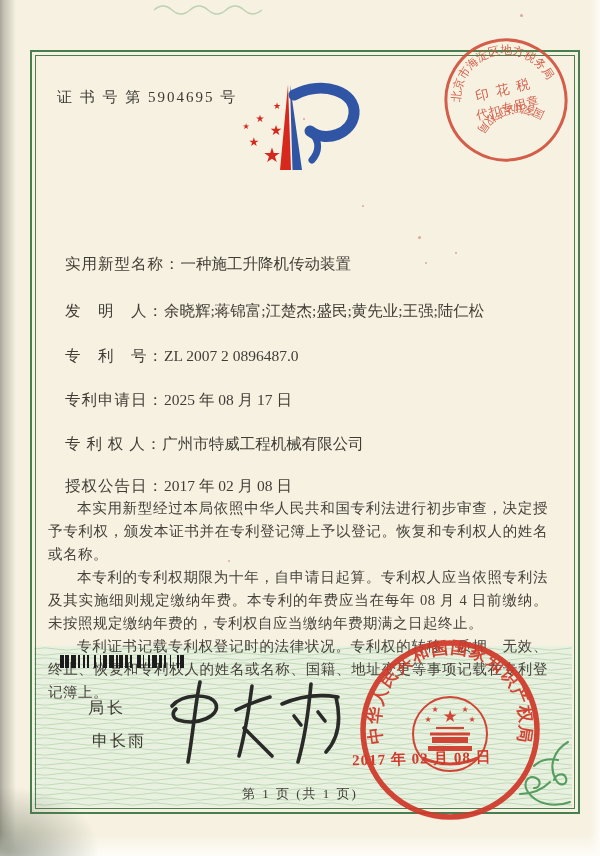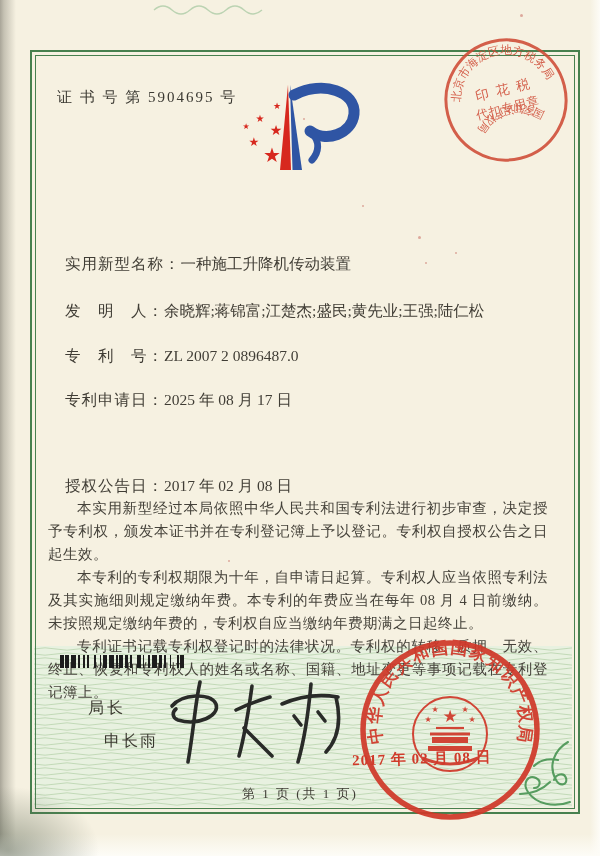--- a/index.html
+++ b/index.html
@@ -35,21 +35,21 @@
     font-size:39px;font-weight:bold;color:#35332c;letter-spacing:7px;z-index:4;}
   .field{position:absolute;left:65px;font-size:15.5px;color:#403d35;z-index:4;white-space:nowrap;}
   .field .lab{letter-spacing:1px;}
   .paragraphs{position:absolute;left:48px;top:497px;width:500px;z-index:4;}
   .paragraphs p{margin:0;font-size:14.5px;line-height:23px;color:#45423a;
     text-align:justify;text-indent:2em;letter-spacing:.5px;}
   .barcode{position:absolute;left:60px;top:655px;height:13px;z-index:4;display:flex;}
   .barcode i{display:block;height:13px;}
   .sig-title{position:absolute;left:88px;top:698px;font-size:16px;color:#3a382f;
     letter-spacing:3px;z-index:5;}
-  .sig-name{position:absolute;left:104px;top:731px;font-size:16px;color:#3a382f;
+  .sig-name{position:absolute;left:92px;top:731px;font-size:16px;color:#3a382f;
     letter-spacing:2px;z-index:5;text-align:right;}
   .signature{position:absolute;left:148px;top:676px;z-index:5;}
   .seal{position:absolute;left:350px;top:638px;z-index:4;opacity:.93;}
   .seal-date{position:absolute;left:352px;top:749px;width:180px;z-index:5;
     color:#d03a2a;font-size:15px;font-weight:bold;letter-spacing:1px;
     transform:rotate(-1.5deg);white-space:nowrap;}
   .tax-stamp{position:absolute;left:436px;top:26px;z-index:5;opacity:.88;
     transform:rotate(-14deg);}
   .footer-page{position:absolute;left:0;top:785px;width:600px;text-align:center;
     font-size:13px;color:#3f3d35;letter-spacing:2px;z-index:4;}
@@ -131,26 +131,29 @@
   </div>
   <div class="field" style="top:301px">
     <span class="lab">发　明　人：</span><span>余晓辉;蒋锦富;江楚杰;盛民;黄先业;王强;陆仁松</span>
   </div>
   <div class="field" style="top:346px">
     <span class="lab">专　利　号：</span><span>ZL 2007 2 0896487.0</span>
   </div>
   <div class="field" style="top:390px">
     <span class="lab">专利申请日：</span><span>2025 年 08 月 17 日</span>
   </div>
+  <div class="field" style="top:434px">
+    <span class="lab">专 利 权 人：</span><span>广州市特威工程机械有限公司</span>
+  </div>
   <div class="field" style="top:476px">
     <span class="lab">授权公告日：</span><span>2017 年 02 月 08 日</span>
   </div>
 
   <div class="paragraphs">
-    <p>本实用新型经过本局依照中华人民共和国专利法进行初步审查，决定授予专利权，颁发本证书并在专利登记簿上予以登记。专利权自授权公告之日起生效。</p>
+    <p>本实用新型经过本局依照中华人民共和国专利法进行初步审查，决定授予专利权，颁发本证书并在专利登记簿上予以登记。恢复和专利权人的姓名或名称。</p>
     <p>本专利的专利权期限为十年，自申请日起算。专利权人应当依照专利法及其实施细则规定缴纳年费。本专利的年费应当在每年 08 月 4 日前缴纳。未按照规定缴纳年费的，专利权自应当缴纳年费期满之日起终止。</p>
     <p>专利证书记载专利权登记时的法律状况。专利权的转移、质押、无效、终止、恢复和专利权人的姓名或名称、国籍、地址变更等事项记载在专利登记簿上。</p>
   </div>
 
   <div class="barcode" id="barcode">
       <i style="width: 3.6px; background: rgb(28, 28, 28);"></i>
       <i style="width: 1.8px; background: transparent;"></i>
       <i style="width: 3.6px; background: rgb(28, 28, 28);"></i>
       <i style="width: 1.8px; background: transparent;"></i>
       <i style="width: 5.4px; background: rgb(28, 28, 28);"></i>

